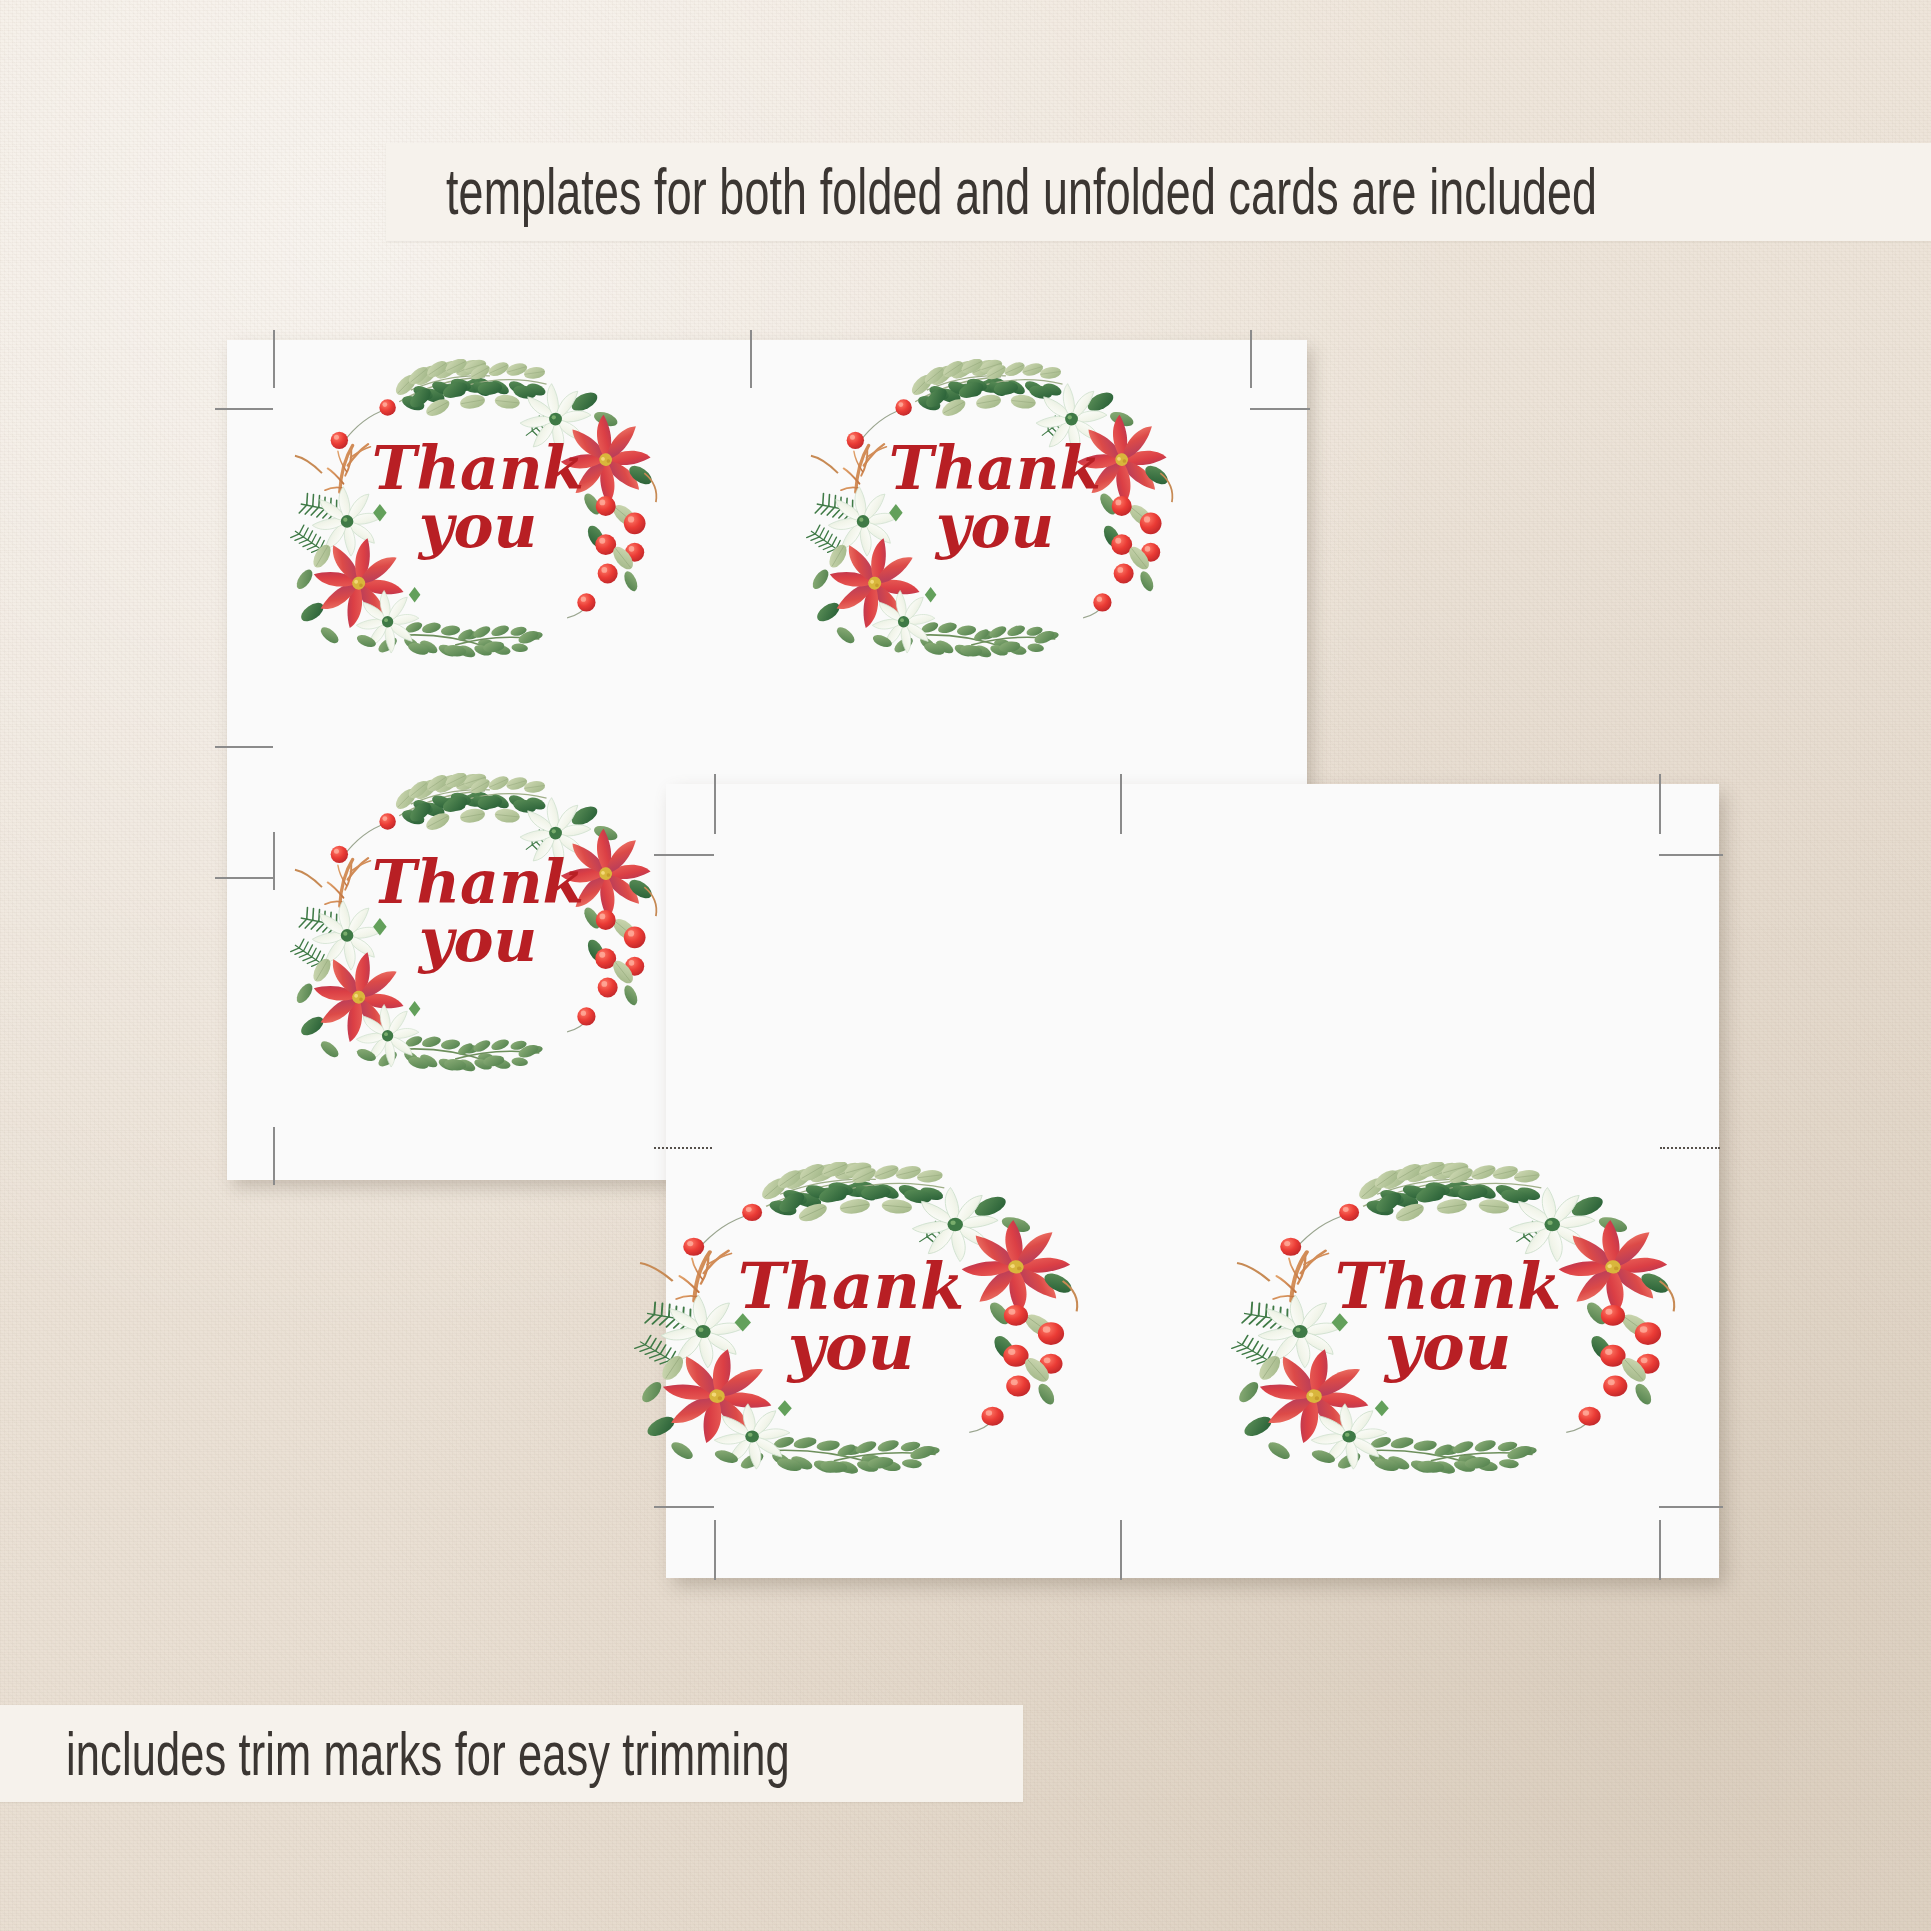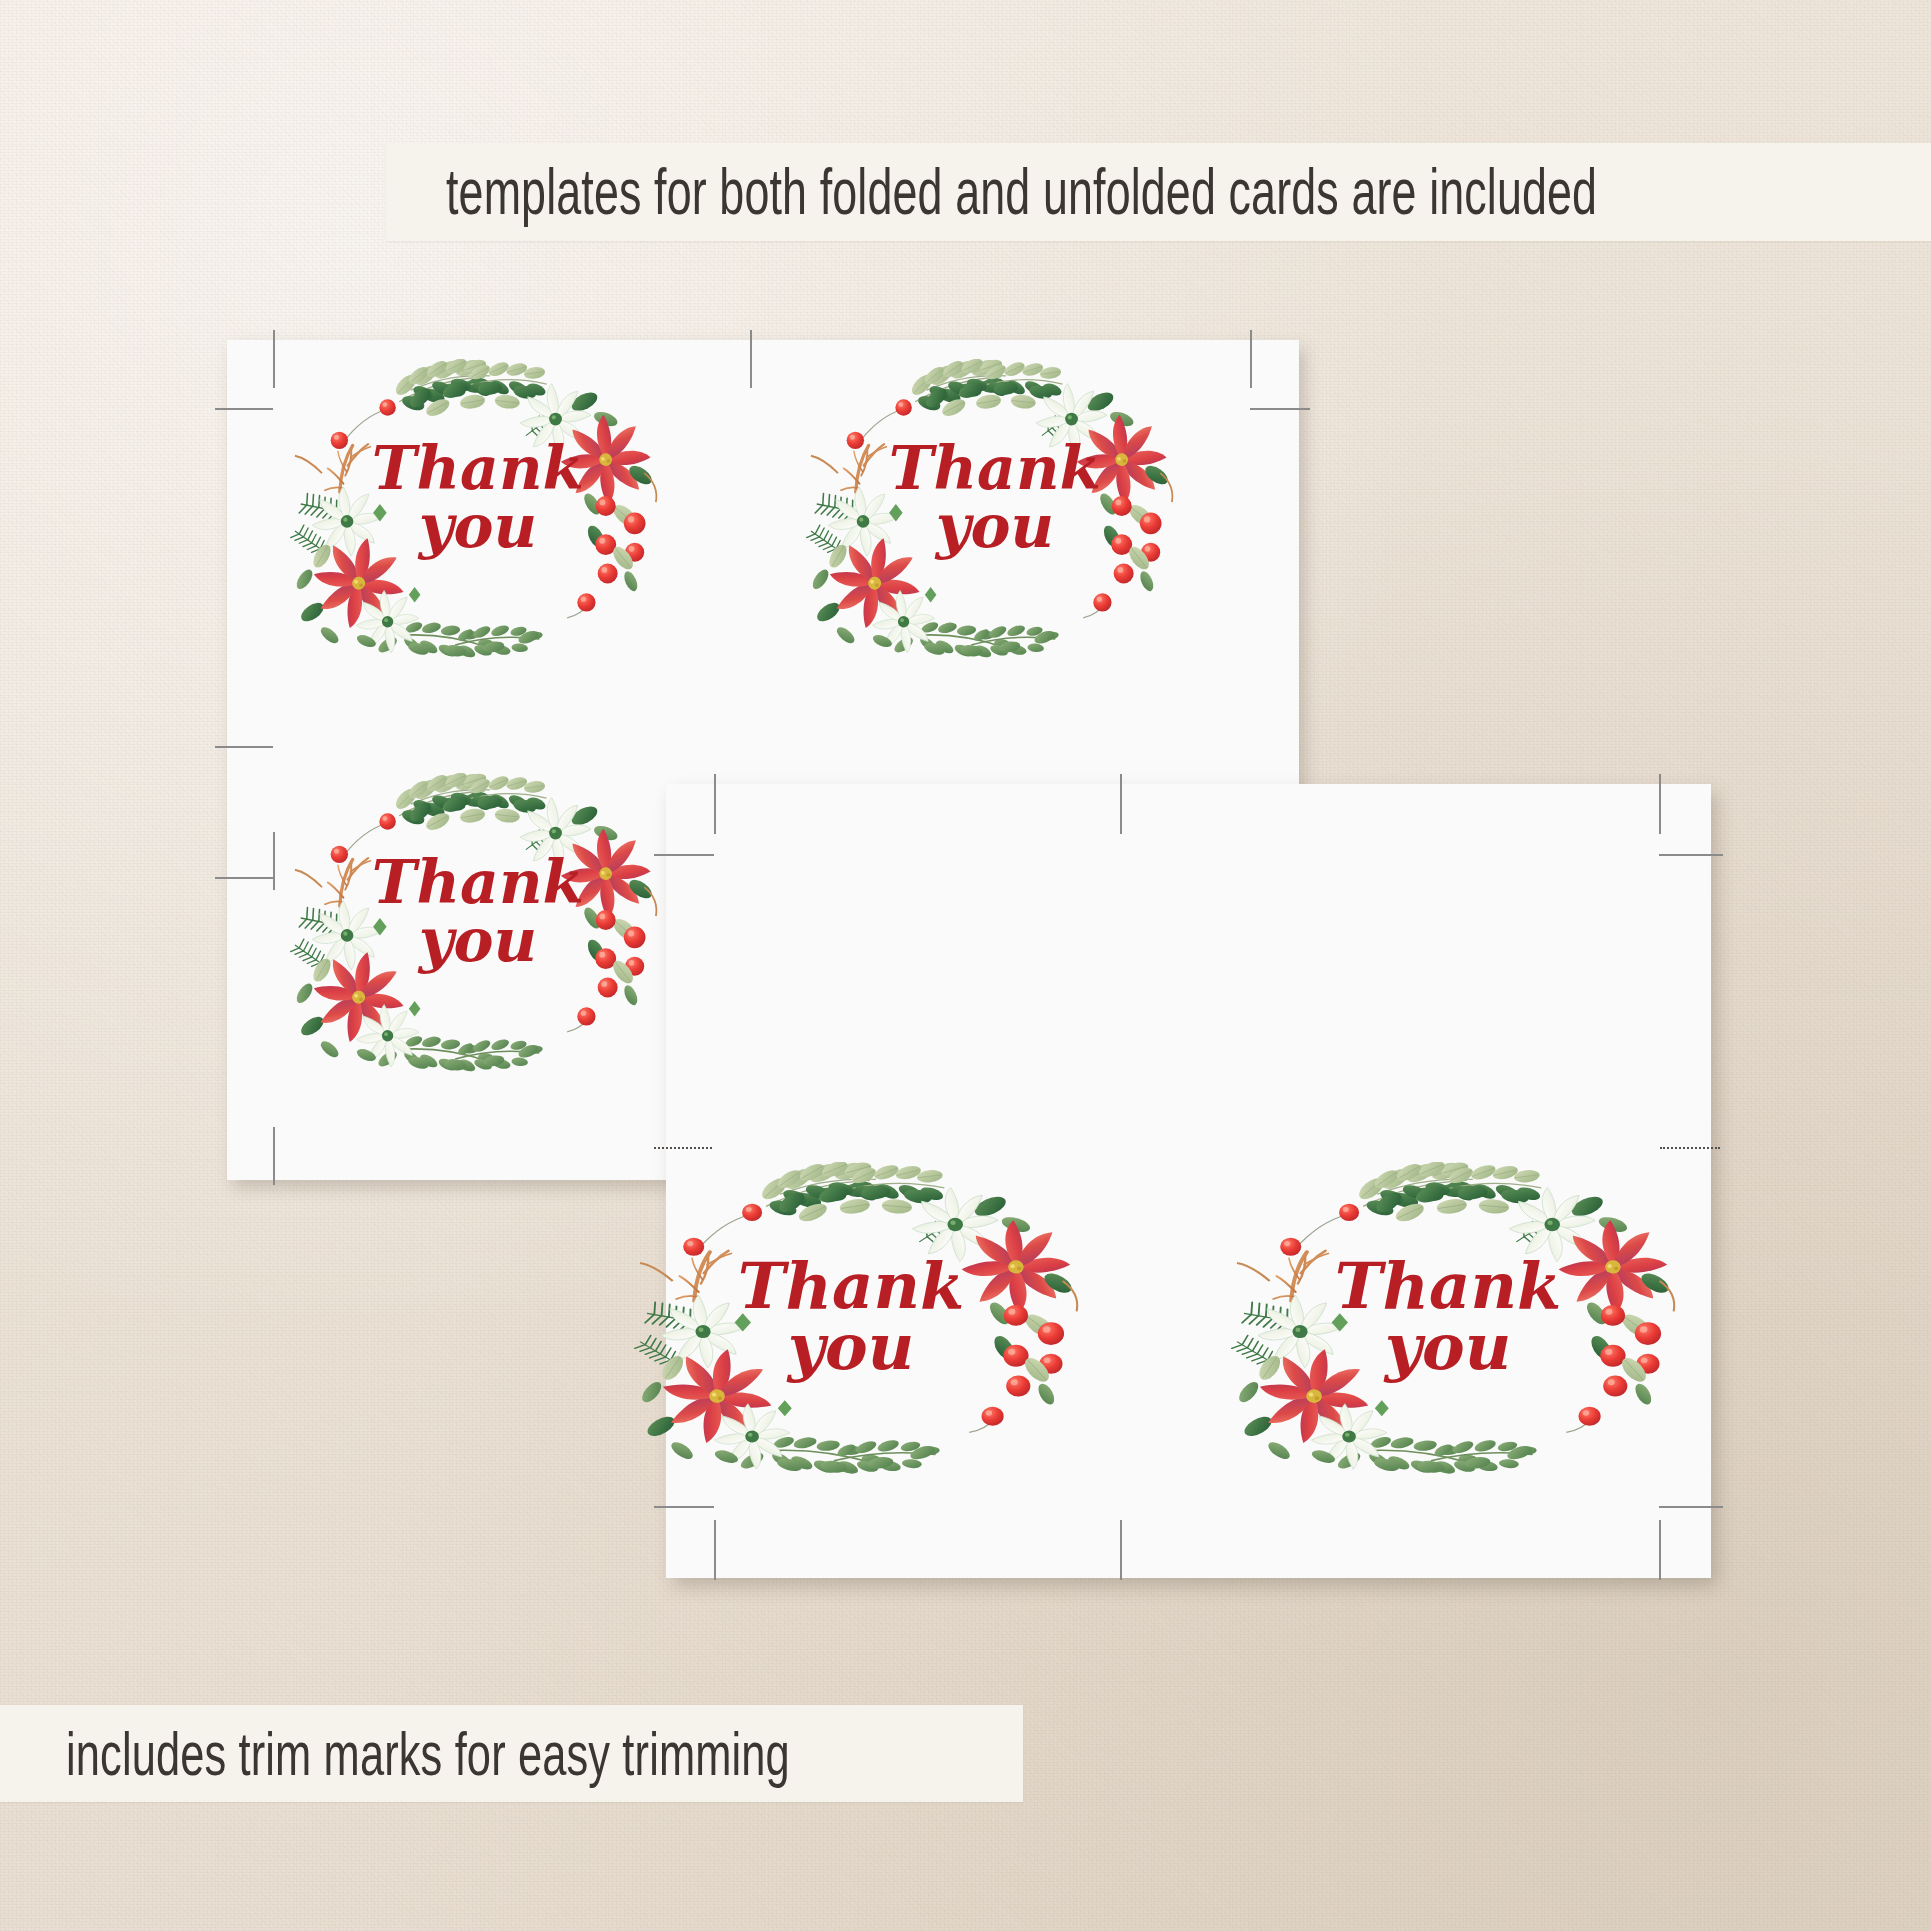--- a/index.html
+++ b/index.html
@@ -45,20 +45,21 @@
   }
   #banner-top{ left:386px; top:143px; width:1545px; height:98px;align-items:center; }
   #banner-top span{ font-size:64px; margin-left:60px; }
   #banner-bottom{ left:0px; top:1705px; width:1023px; height:97px; }
   #banner-bottom span{ font-size:62px; margin-left:66px; }
 
   
   .sheet{
     position:absolute;
     background:#fafafa;
+    padding-left:8px;
   }
   #sheet-back{
     left:227px; top:340px; width:1072px; height:840px;
     box-shadow:5.8px 7.7px 15.4px rgba(110,95,80,.30);
   }
   #sheet-front{
     left:666px; top:784px; width:1045px; height:794px;
     box-shadow:6.8px 8.7px 17.4px rgba(110,95,80,.32);
   }
 

